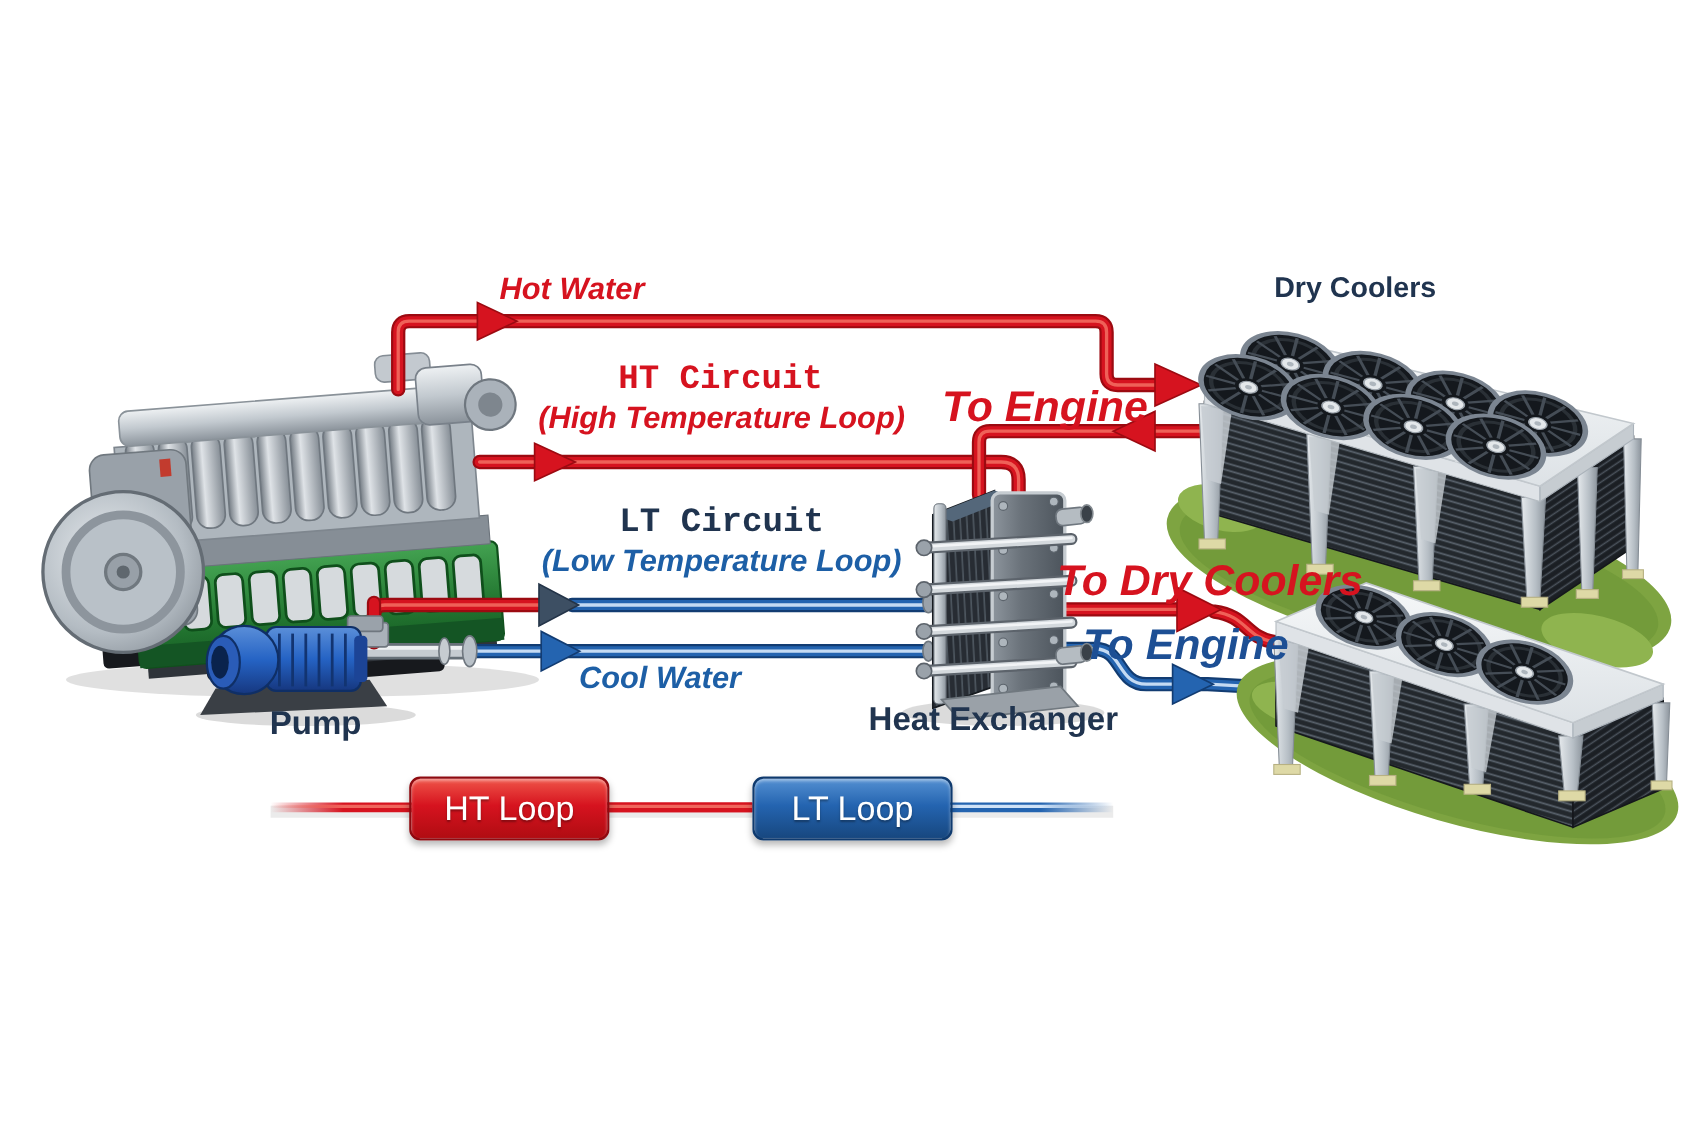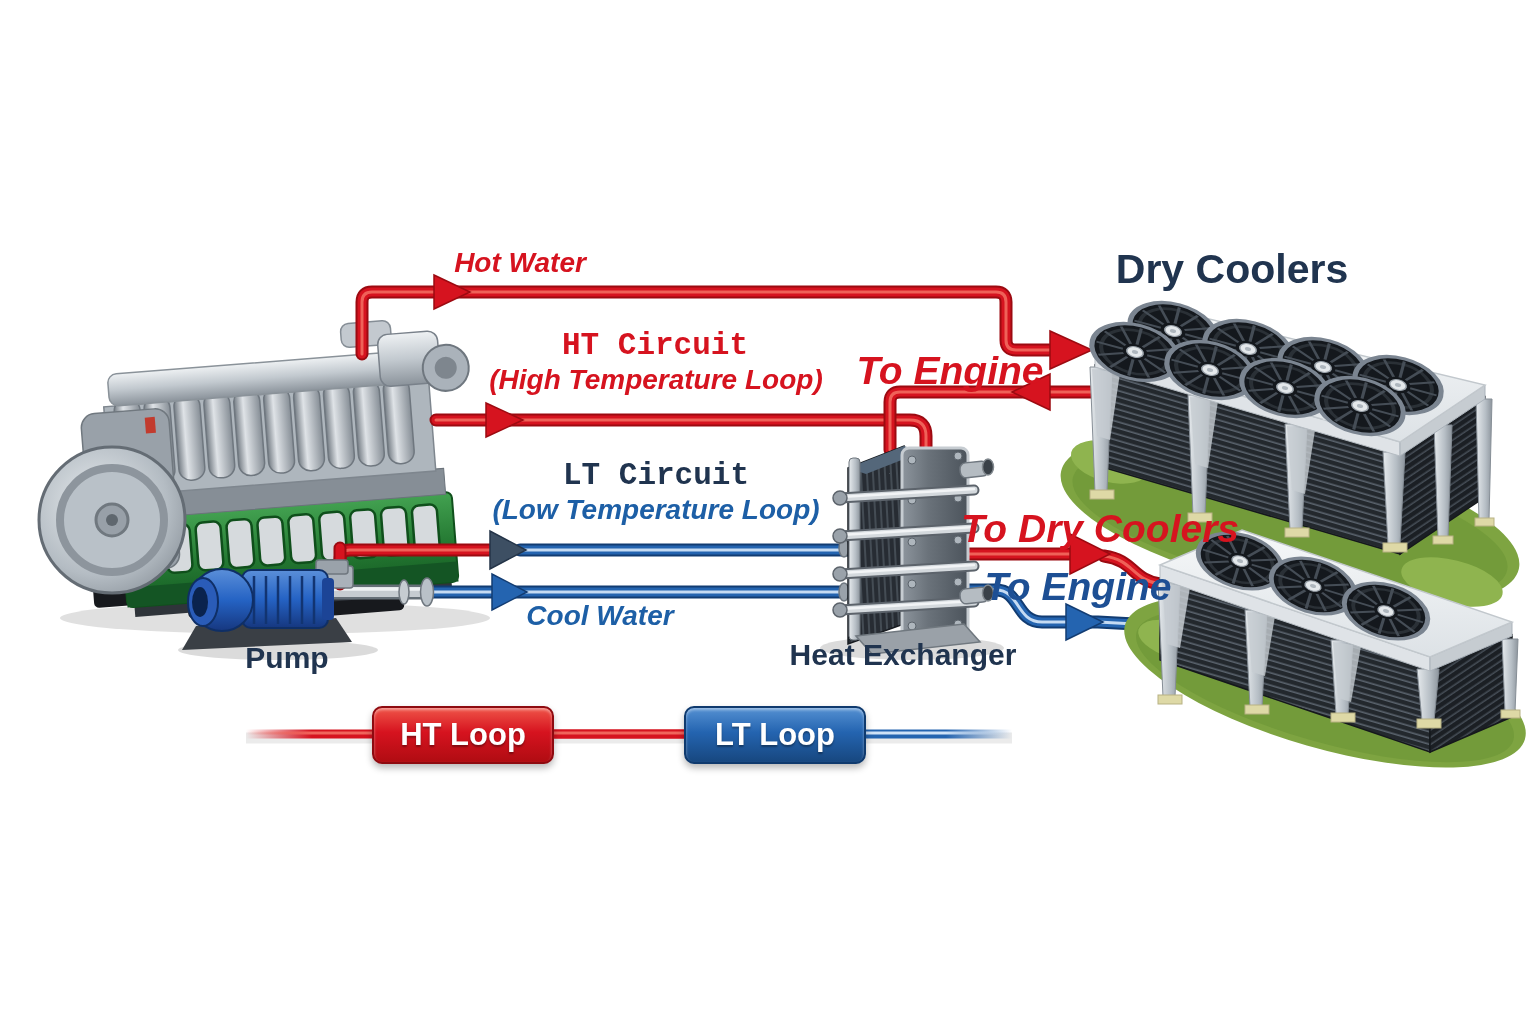--- a/index.html
+++ b/index.html
@@ -9,25 +9,25 @@
   .lbl{position:absolute;transform:translateX(-50%);white-space:nowrap;font-weight:bold;line-height:1.05;}
   .navy{color:#20344f;}
   .redtx{color:#d6131f;}
   .bluetx{color:#1d5fa6;}
   .bluetx2{color:#1d4f94;}
   .ital{font-style:italic;}
   .sz28{font-size:28px;}
   .sz29{font-size:39px;}
   .sz30{font-size:30px;}
   .sz31{font-size:31px;font-family:Liberation Mono, monospace;}
-  .sz34{font-size:41px;}
+  .sz34{font-size:26px;}
   .engine-label{text-align:center;font-size:30px;}
   .legend-box{position:absolute;width:178px;height:54px;border-radius:10px;
     display:flex;align-items:center;justify-content:center;
-    color:#ffffff;font-weight:bold;font-size:31px;
+    color:#ffffff;font-weight:normal;font-size:31px;
     box-shadow:0 4px 7px rgba(0,0,0,.28), inset 0 2px 3px rgba(255,255,255,.45);
     text-shadow:0 2px 2px rgba(0,0,0,.35);}
   .legend-ht{left:372px;top:706px;background:linear-gradient(180deg,#ef5448 0%,#d6131f 45%,#b00c12 100%);
     border:2px solid #8e0a10;}
   .legend-lt{left:684px;top:706px;background:linear-gradient(180deg,#5490d2 0%,#2464b0 45%,#17477f 100%);
     border:2px solid #0f3a6e;}
   
   .pr1{fill:none;stroke:#9c0a11;stroke-width:13;stroke-linecap:round;stroke-linejoin:round;}
   .pr2{fill:none;stroke:#d6131f;stroke-width:9;stroke-linecap:round;stroke-linejoin:round;}
   .pr3{fill:none;stroke:#f0655c;stroke-width:3;stroke-linecap:round;stroke-linejoin:round;opacity:.95;}

